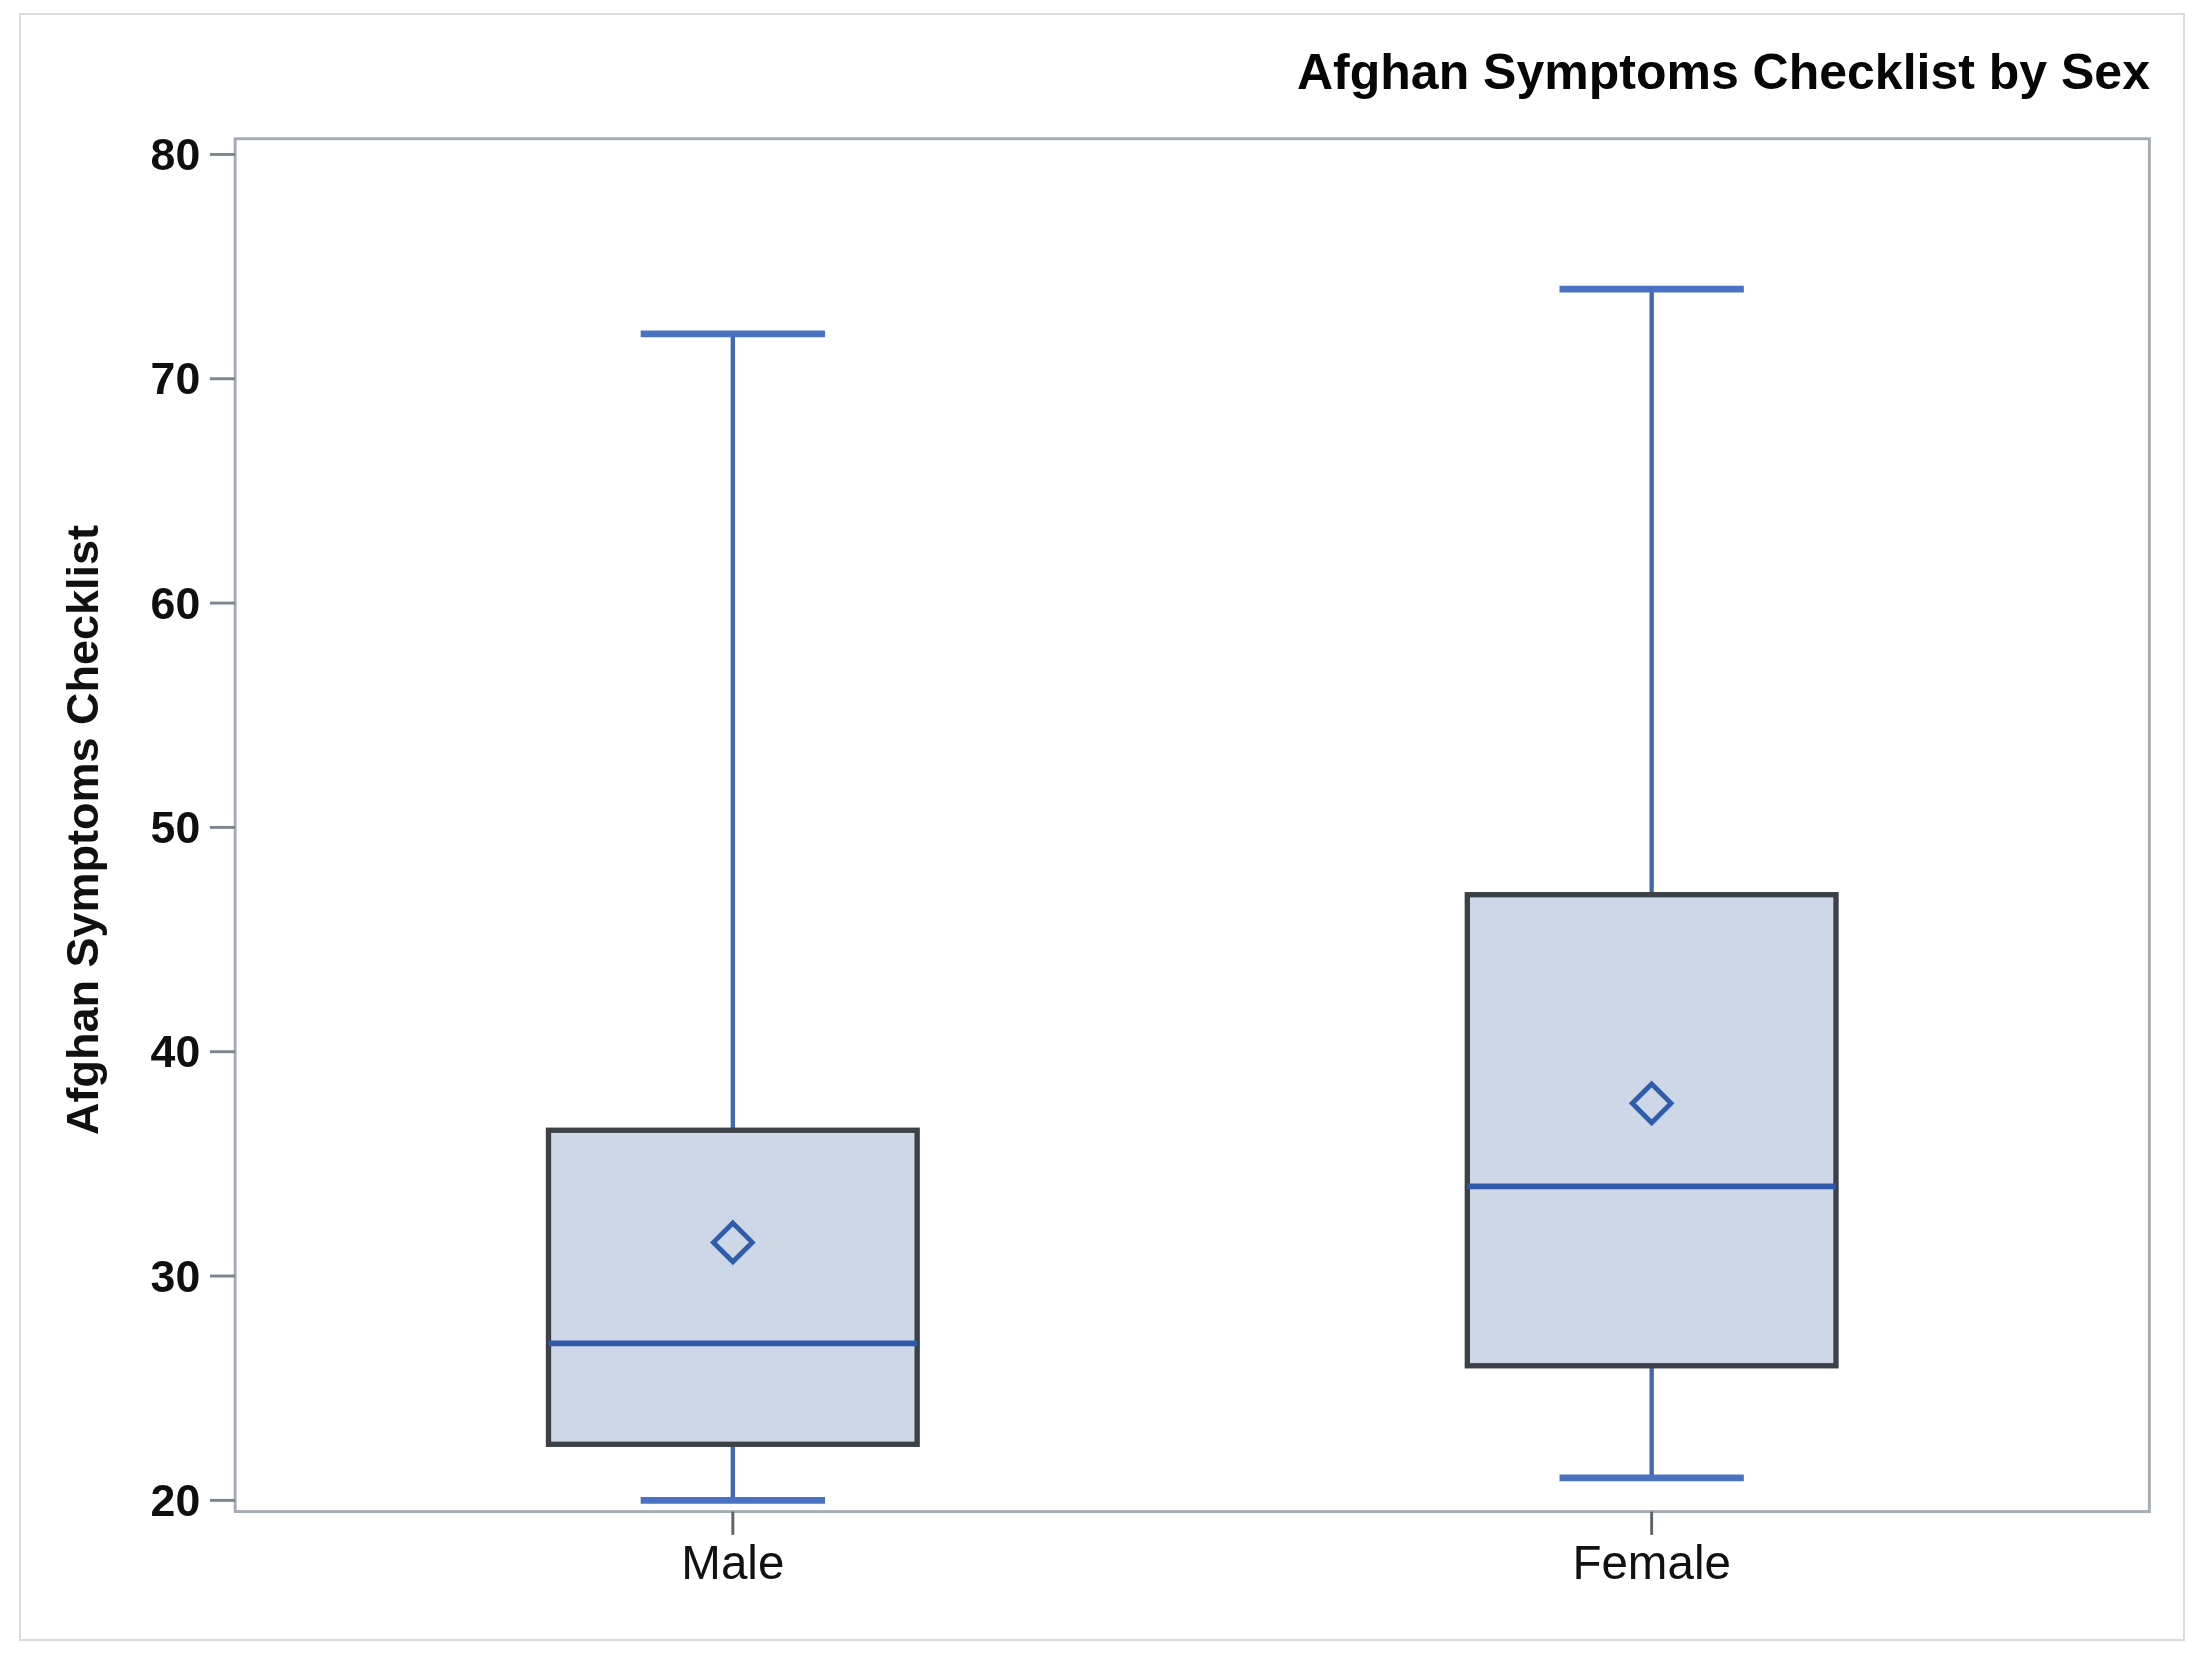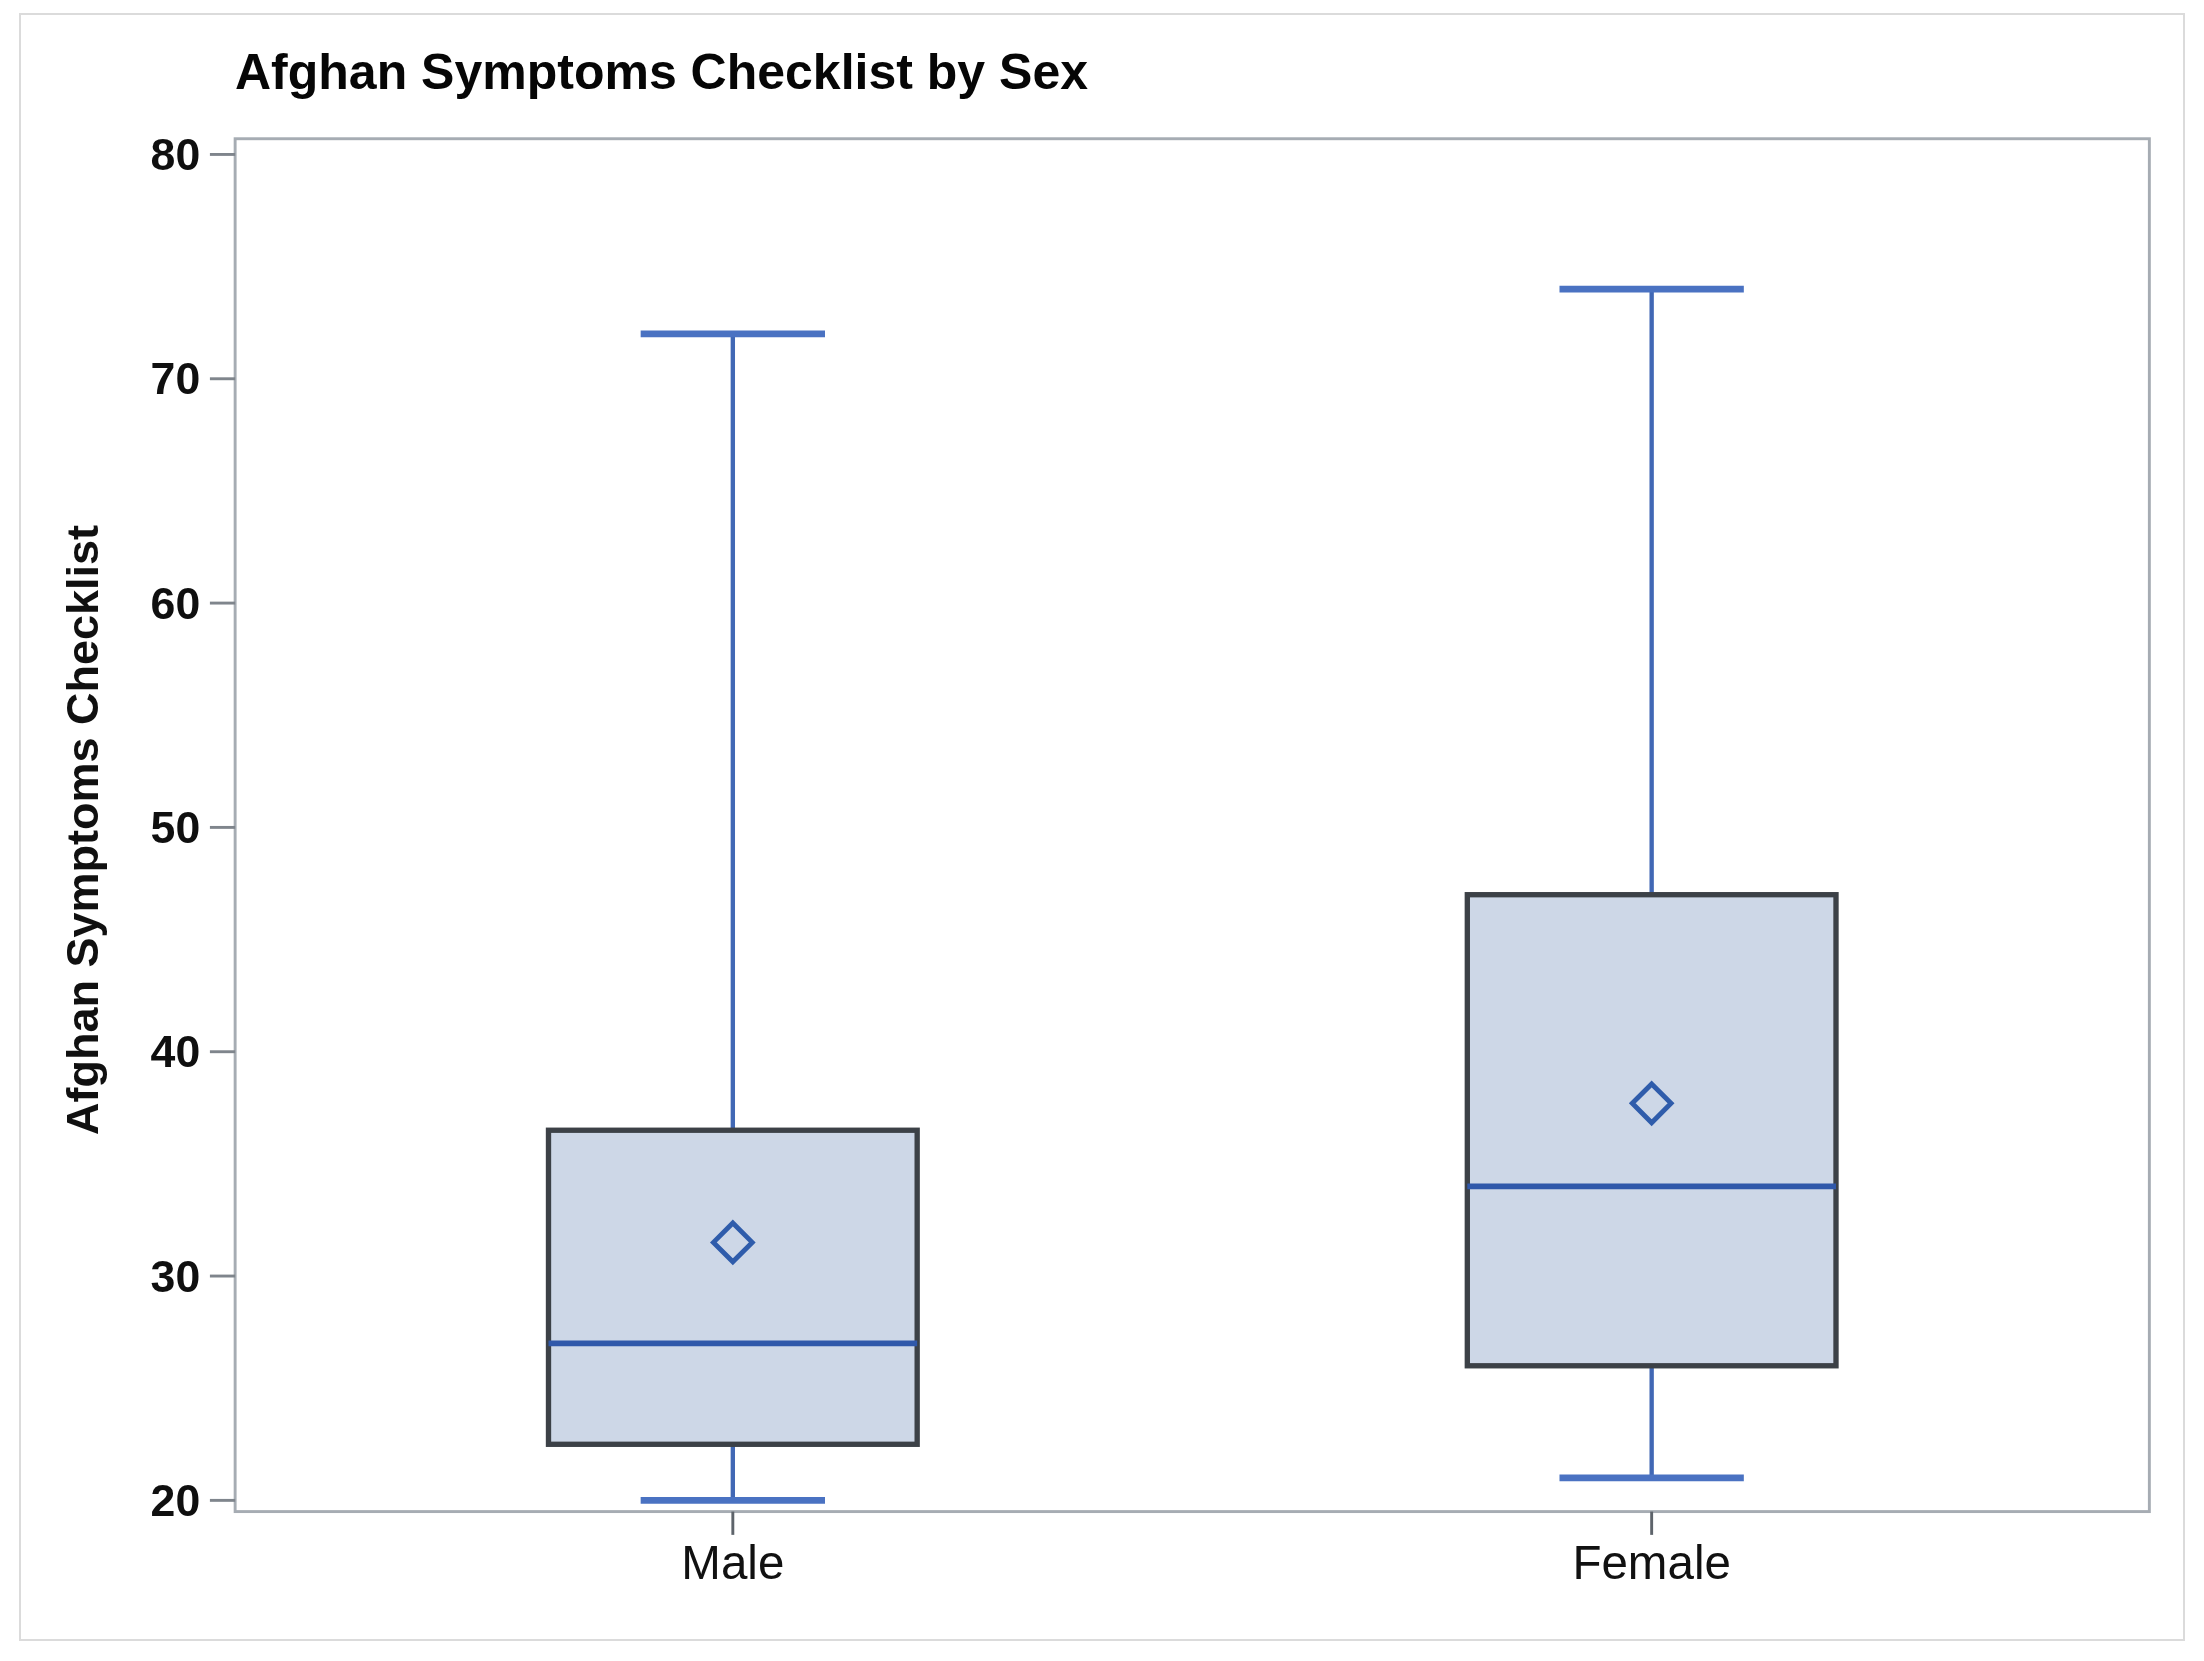--- a/index.html
+++ b/index.html
@@ -6,21 +6,21 @@
   body{
     width:2205px;height:1661px;position:relative;overflow:hidden;
     font-family:"Liberation Sans", sans-serif;
   }
   .figure-frame{
     position:absolute;left:19.4px;top:12.6px;width:2166px;height:1628px;
     border:2.9px solid #dbdbdb;box-sizing:border-box;background:#ffffff;
   }
   .chart-title{
     position:absolute;left:235px;top:43px;width:1915px;
-    text-align:left;font-size:50px;font-weight:700;color:#060606;
+    text-align:right;font-size:50px;font-weight:700;color:#060606;
     letter-spacing:0px;white-space:nowrap;
   }
   .y-axis-title{
     position:absolute;left:83px;top:830px;
     transform:translate(-50%,-50%) rotate(-90deg);
     font-size:45px;font-weight:600;color:#101010;white-space:nowrap;
   }
   svg{position:absolute;left:0;top:0;}
   .ytick-label{
     font-family:"Liberation Sans", sans-serif;

